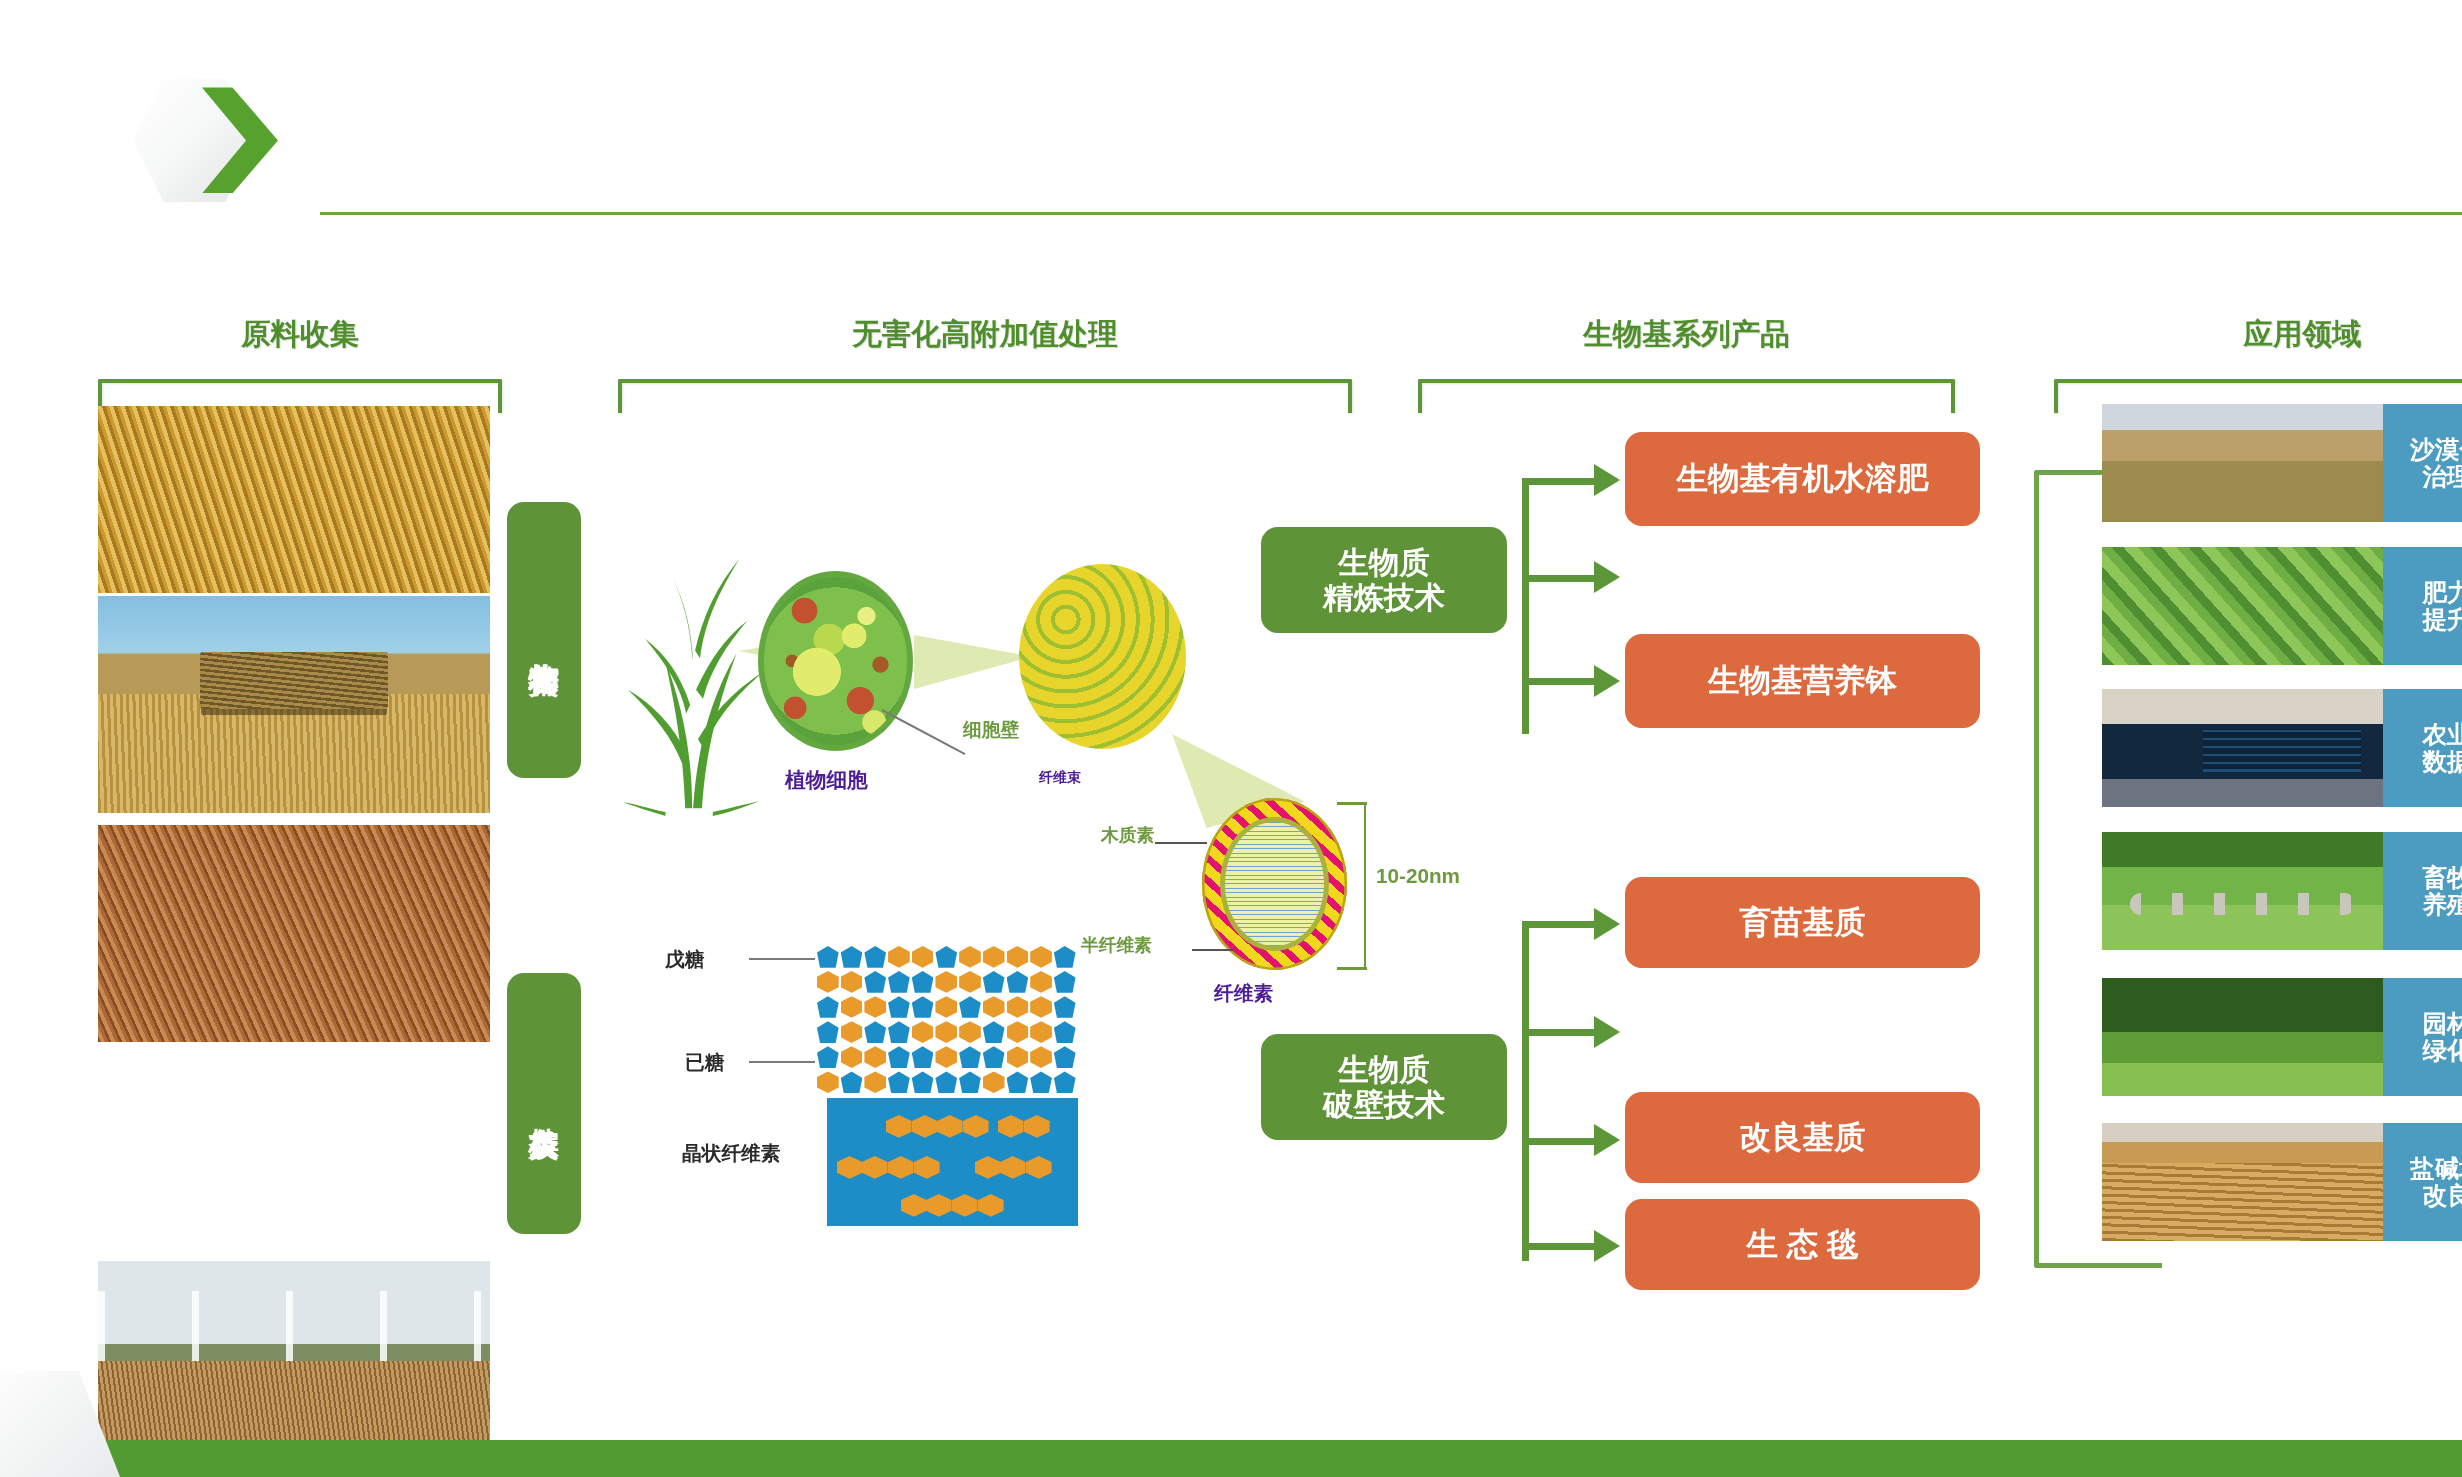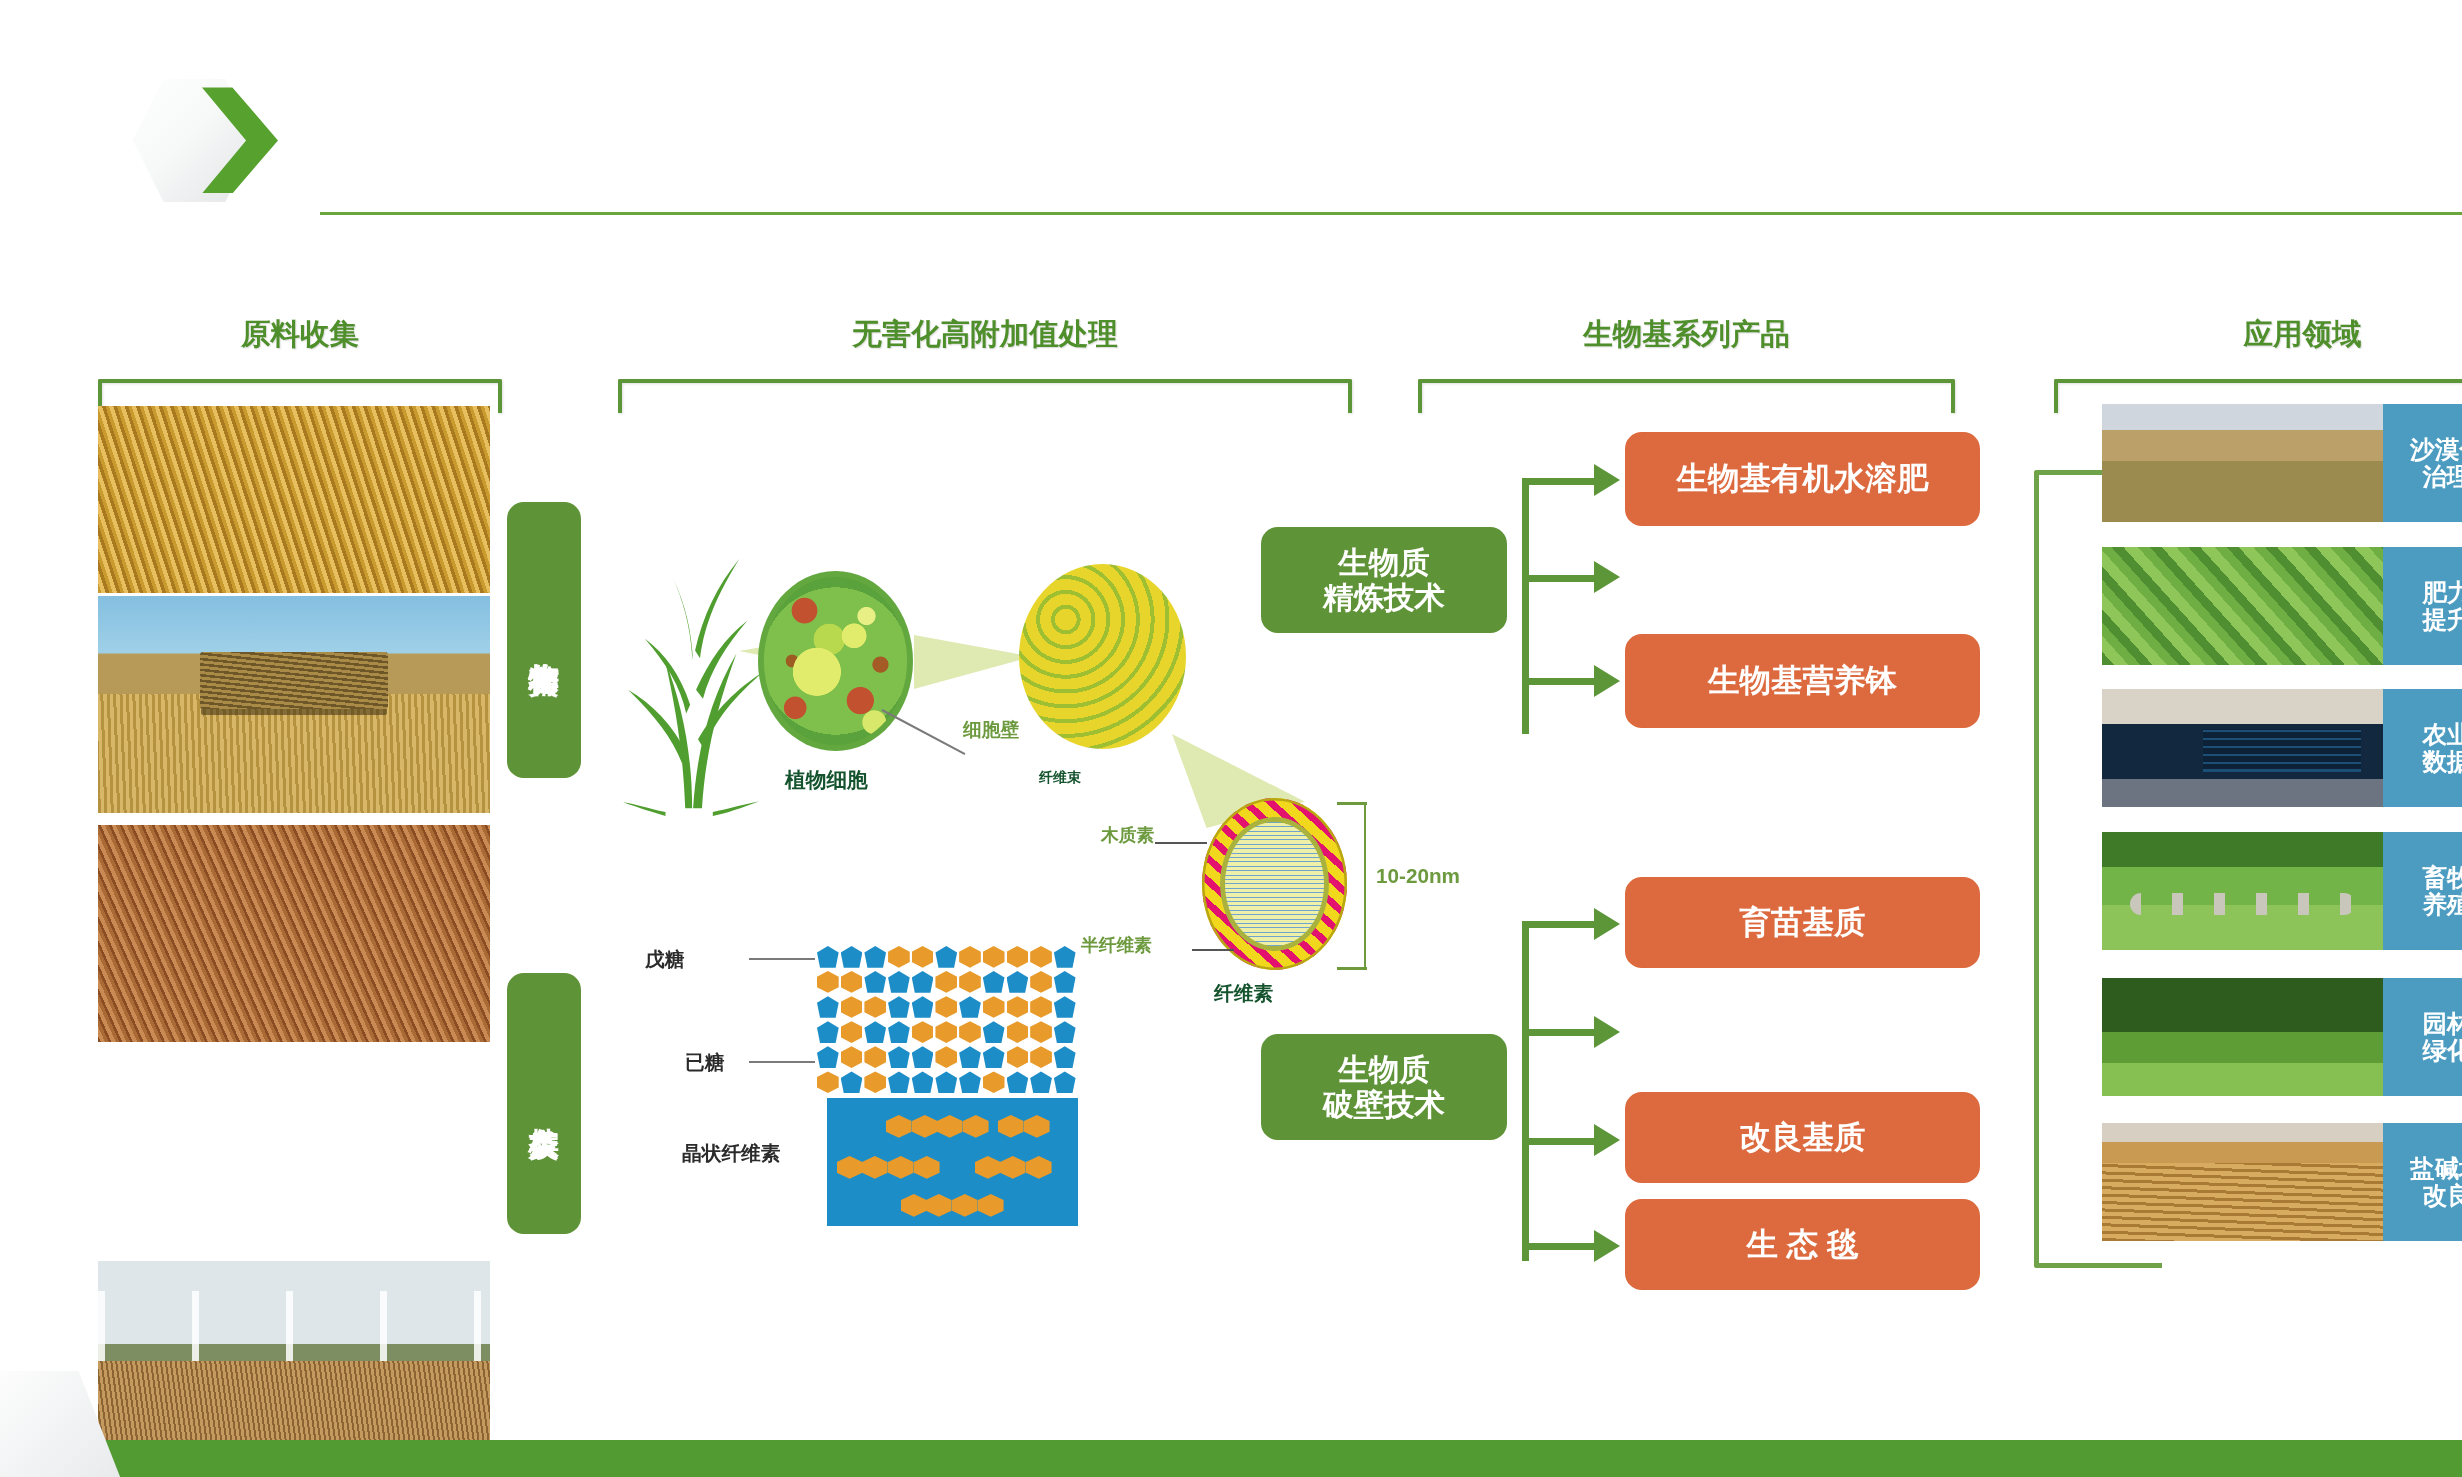--- a/index.html
+++ b/index.html
@@ -88,21 +88,21 @@
        repeating-linear-gradient(42deg, #e3126e 0 6.9px, #f2d81c 6.9px 16.7px);
      box-shadow:inset 0 0 0 2.5px #b9a712; }
   .fibercross .inner{ position:absolute; left:16%; top:14%; width:68%; height:72%;
      border-radius:50%; background:
        repeating-linear-gradient(0deg,#6fa4cf 0 1px,#eef0a8 1px 4.4px),
        repeating-linear-gradient(90deg,#6fa4cf 0 1px,#eef0a8 1px 4.4px),#eef0a8;
      box-shadow:0 0 0 4.9px #a9b23c; }
   .dimline{ position:absolute; border-left:2.5px solid #6e9a3e; }
   .dimcap{ position:absolute; height:2.5px; background:#6e9a3e; }
   .sci-label{ position:absolute; font-size:18.7px; color:#6d9a3f; font-weight:bold; white-space:nowrap;}
-  .sci-label.dark{ color:#14532d;text-align:center; }
+  .sci-label.dark{ color:#4c1d95;text-align:center; }
   .leadline{ position:absolute; background:#7a7a7a; height:2px; }
 
   .sugarblock{ position:absolute; }
   .sugarrow{ display:flex; gap:2px; margin-bottom:3.4px; }
   .hexu{ width:21.7px; height:21.7px; background:#f0f0f0;
      clip-path:polygon(50% 0,100% 26%,100% 74%,50% 100%,0 74%,0 26%); }
   .hexu.o{ background:#e89a2a; }
   .hexu.b{ background:#1d8dc8; clip-path:polygon(50% 0,100% 30%,86% 100%,14% 100%,0 30%); }
   .cryst{ position:absolute; background:#1d8dc8; }
   .cryst .ch{ position:absolute; width:25.6px; height:22.7px; background:#e89a2a;
@@ -223,21 +223,21 @@
   <div class="sci-label" style="left:1101px;top:823px;font-size:17.7px;">木质素</div>
   <div class="leadline" style="left:1192px;top:949px;width:42px;background:#555;"></div>
   <div class="sci-label" style="left:1081px;top:933px;font-size:17.7px;">半纤维素</div>
   <div class="sci-label dark" style="left:1214px;top:980px;font-size:19.7px;">纤维素</div>
 
   <div class="dimline" style="left:1364px;top:802px;height:167px;"></div>
   <div class="dimcap" style="left:1337px;top:802px;width:29.5px;"></div>
   <div class="dimcap" style="left:1337px;top:967px;width:29.5px;"></div>
   <div class="sci-label" style="left:1376px;top:864px;font-size:20.7px;">10-20nm</div>
 
-  <div class="slab" style="left:645px;top:946px;">戊糖</div>
+  <div class="slab" style="left:665px;top:946px;">戊糖</div>
   <div class="leadline" style="left:749px;top:958px;width:66px;"></div>
   <div class="slab" style="left:685px;top:1049px;">已糖</div>
   <div class="leadline" style="left:749px;top:1061px;width:66px;"></div>
 
   <div class="sugarblock" style="left:817px;top:946px;">
     <div class="sugarrow">
         <i class="hexu b"></i>
         <i class="hexu b"></i>
         <i class="hexu b"></i>
         <i class="hexu o"></i>

